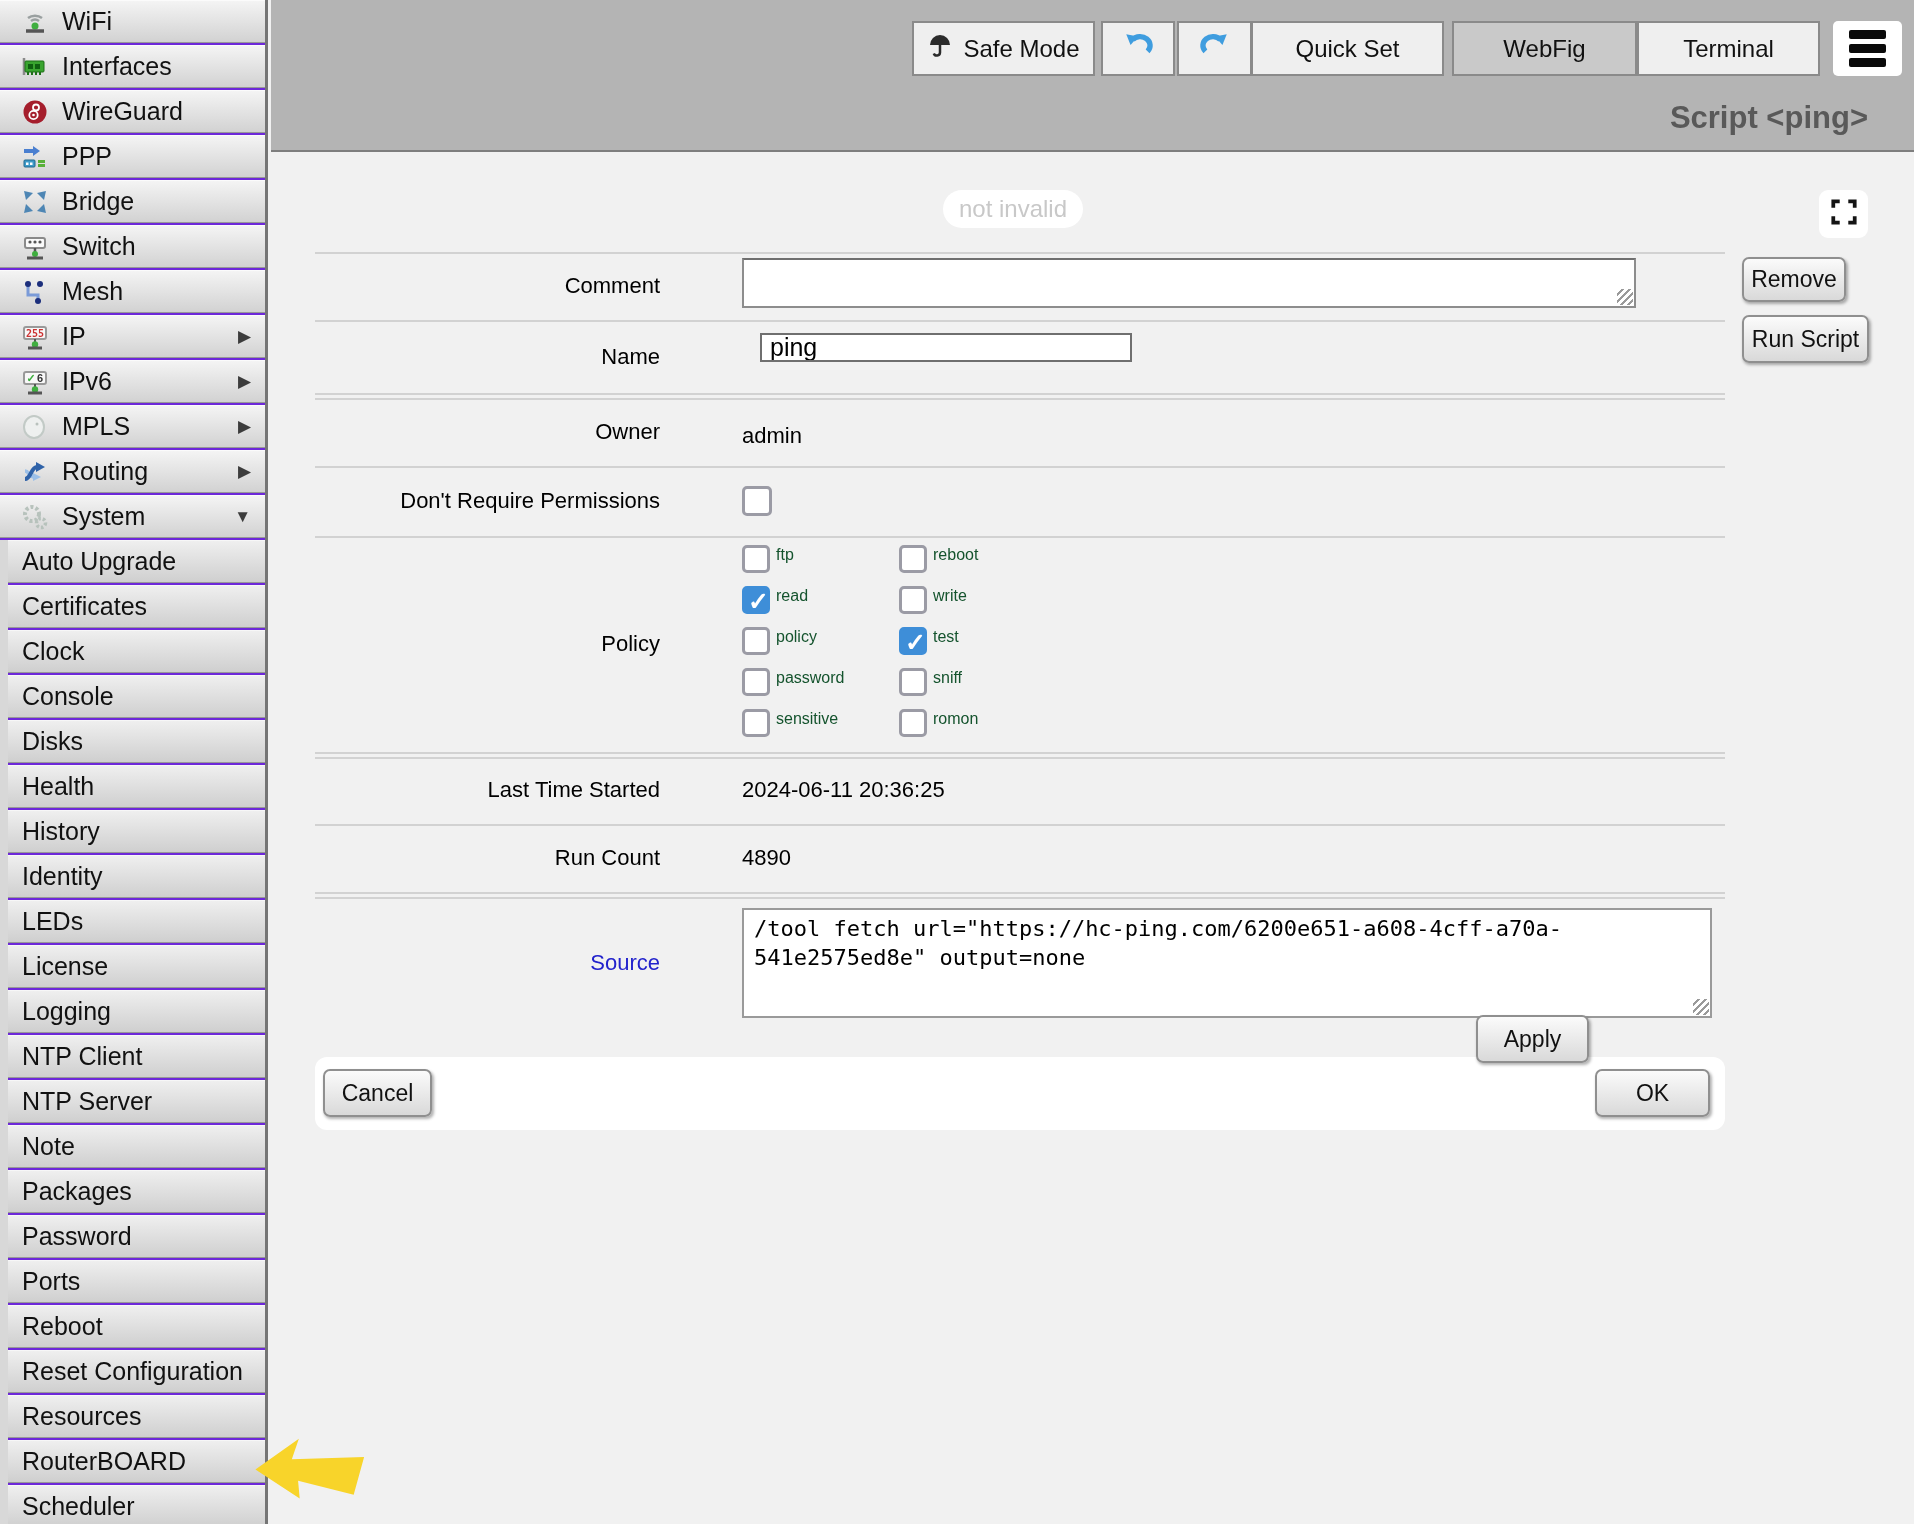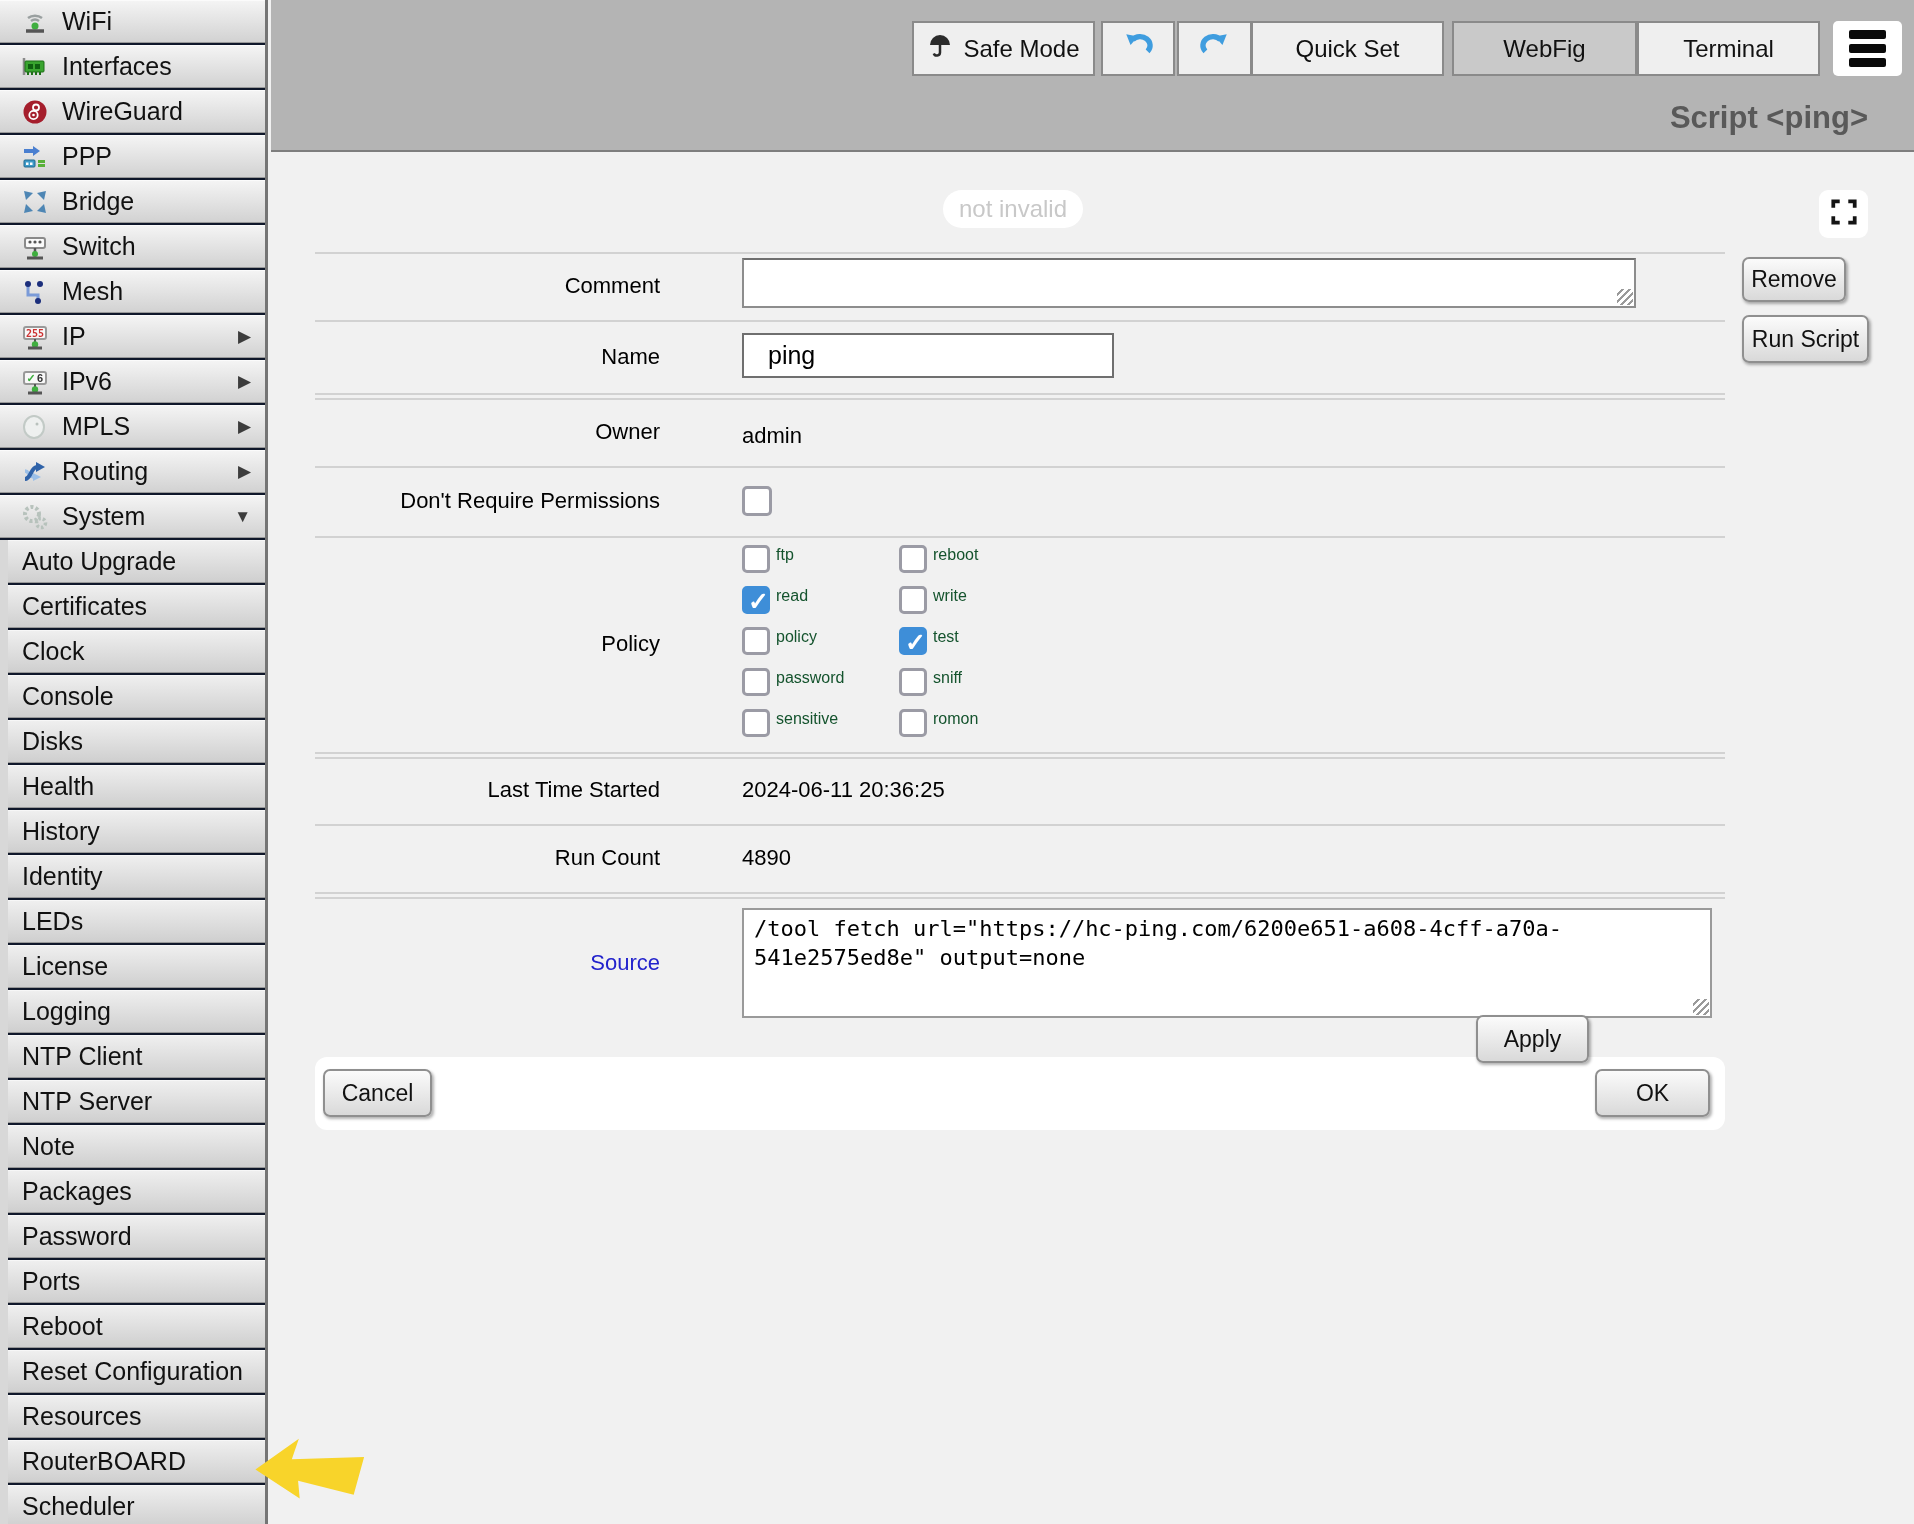--- a/index.html
+++ b/index.html
@@ -1,21 +1,21 @@
 <!DOCTYPE html>
 <html><head>
 <meta charset="utf-8">
 <style>
   html,body{margin:0;padding:0}
   body{width:1914px;height:1524px;position:relative;overflow:hidden;
        font-family:"Liberation Sans",sans-serif;background:#f1f1f1;color:#111}
 
   
   .sidebar{position:absolute;left:0;top:0;width:268px;height:1524px;
-           background:#0f172a;border-right:3px solid #757575;box-sizing:border-box}
+           background:#6d28d9;border-right:3px solid #757575;box-sizing:border-box}
   .side-item{height:41px;margin-bottom:2px;position:relative;display:flex;align-items:center;
              background:linear-gradient(#f4f4f4,#d2d2d2);
              border-top:1px solid #fbfbfb;border-bottom:1px solid #989898;cursor:pointer}
   .side-item .sicon{width:30px;height:30px;margin:0 12px 0 20px;flex:none}
   .side-item .slabel{font-size:25px}
   .sarrow{position:absolute;right:14px;font-size:17px;color:#3c3c3c}
   .submenu{border-left:8px solid #d8d8d8}
   .sub-item{height:41px;margin-bottom:2px;display:flex;align-items:center;padding-left:14px;
             background:linear-gradient(#efefef,#cfcfcf);
             border-top:1px solid #f7f7f7;border-bottom:1px solid #989898;
@@ -49,23 +49,23 @@
   .sep{position:absolute;left:315px;width:1410px;height:2px;background:#d2d2d2}
   .flabel{position:absolute;left:280px;width:380px;text-align:right;font-size:22px;
           font-weight:normal;color:#000}
   .fvalue{position:absolute;left:742px;font-size:22px;color:#000}
 
   textarea,input[type=text]{box-sizing:border-box;background:#fff;outline:none}
   .ta{position:absolute;border:2px solid #8d8d8d;border-top-color:#6f6f6f;resize:none;
       font-family:"Liberation Sans",sans-serif;font-size:22px;padding:6px 10px}
   .handle{position:absolute;width:16px;height:16px;
           background:repeating-linear-gradient(135deg,transparent 0 3px,#9a9a9a 3px 5px)}
-  .nameinput{position:absolute;left:742px;top:333px;width:372px;height:45px;
+  .nameinput{position:absolute;left:760px;top:333px;width:372px;height:29px;
              border:2px solid #6f6f6f;font-family:"Liberation Sans",sans-serif;
-             font-size:25px;padding:0 24px}
+             font-size:25px;padding:0 8px}
   .srcta{position:absolute;left:742px;top:908px;width:970px;height:110px;
          border:2px solid #9a9a9a;resize:none;font-family:"DejaVu Sans Mono",monospace;
          font-size:22px;line-height:29px;padding:4px 10px;color:#000}
 
   .cb{position:absolute;width:28px;height:28px;box-sizing:border-box;cursor:pointer;
       border:3px solid #9b9ba5;border-radius:5px;background:#fff}
   .cb.on{background:#3e8ed8;border-color:#3e8ed8}
   .cb.on::after{content:"✓";position:absolute;left:3px;top:-2px;color:#fff;
                 font-size:25px;font-weight:bold}
   .cb.big{width:30px;height:30px}

